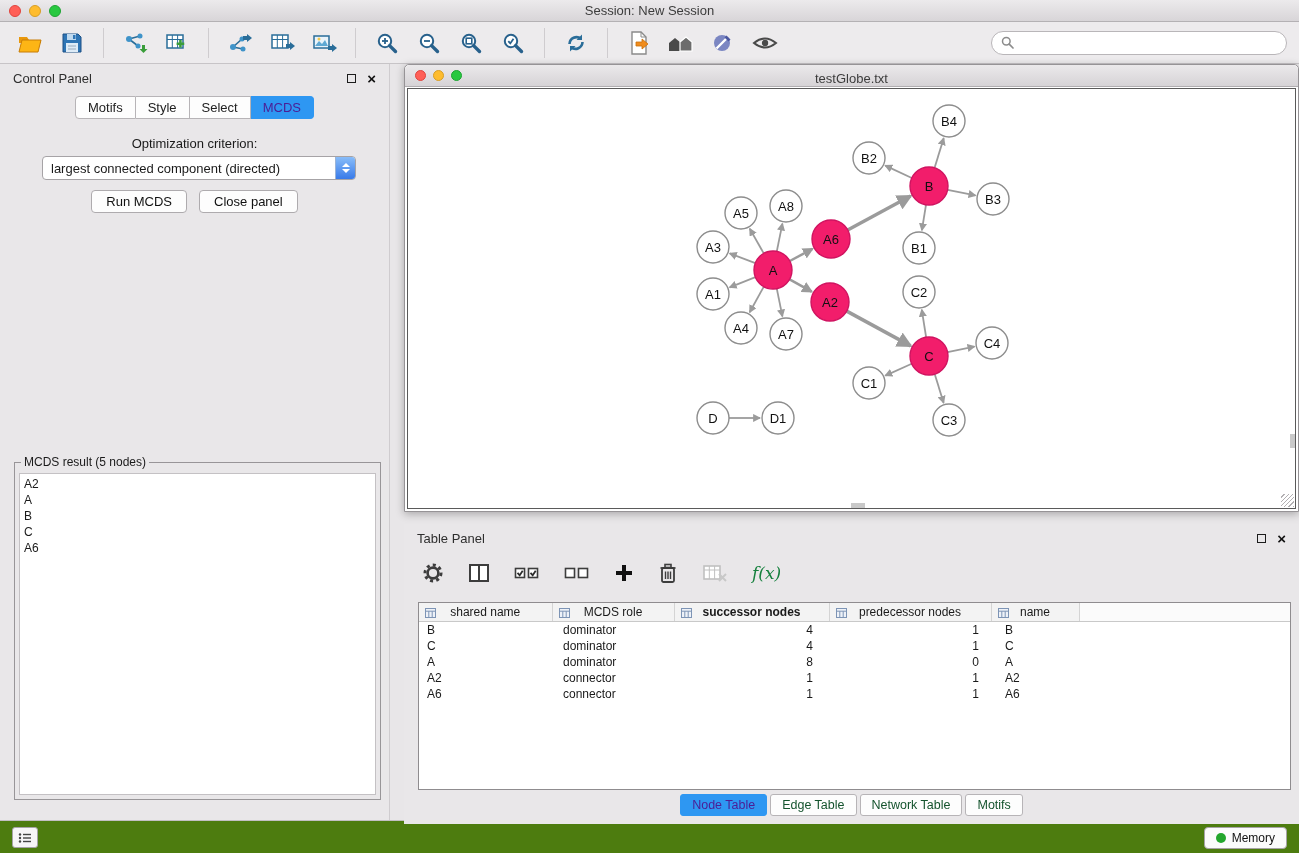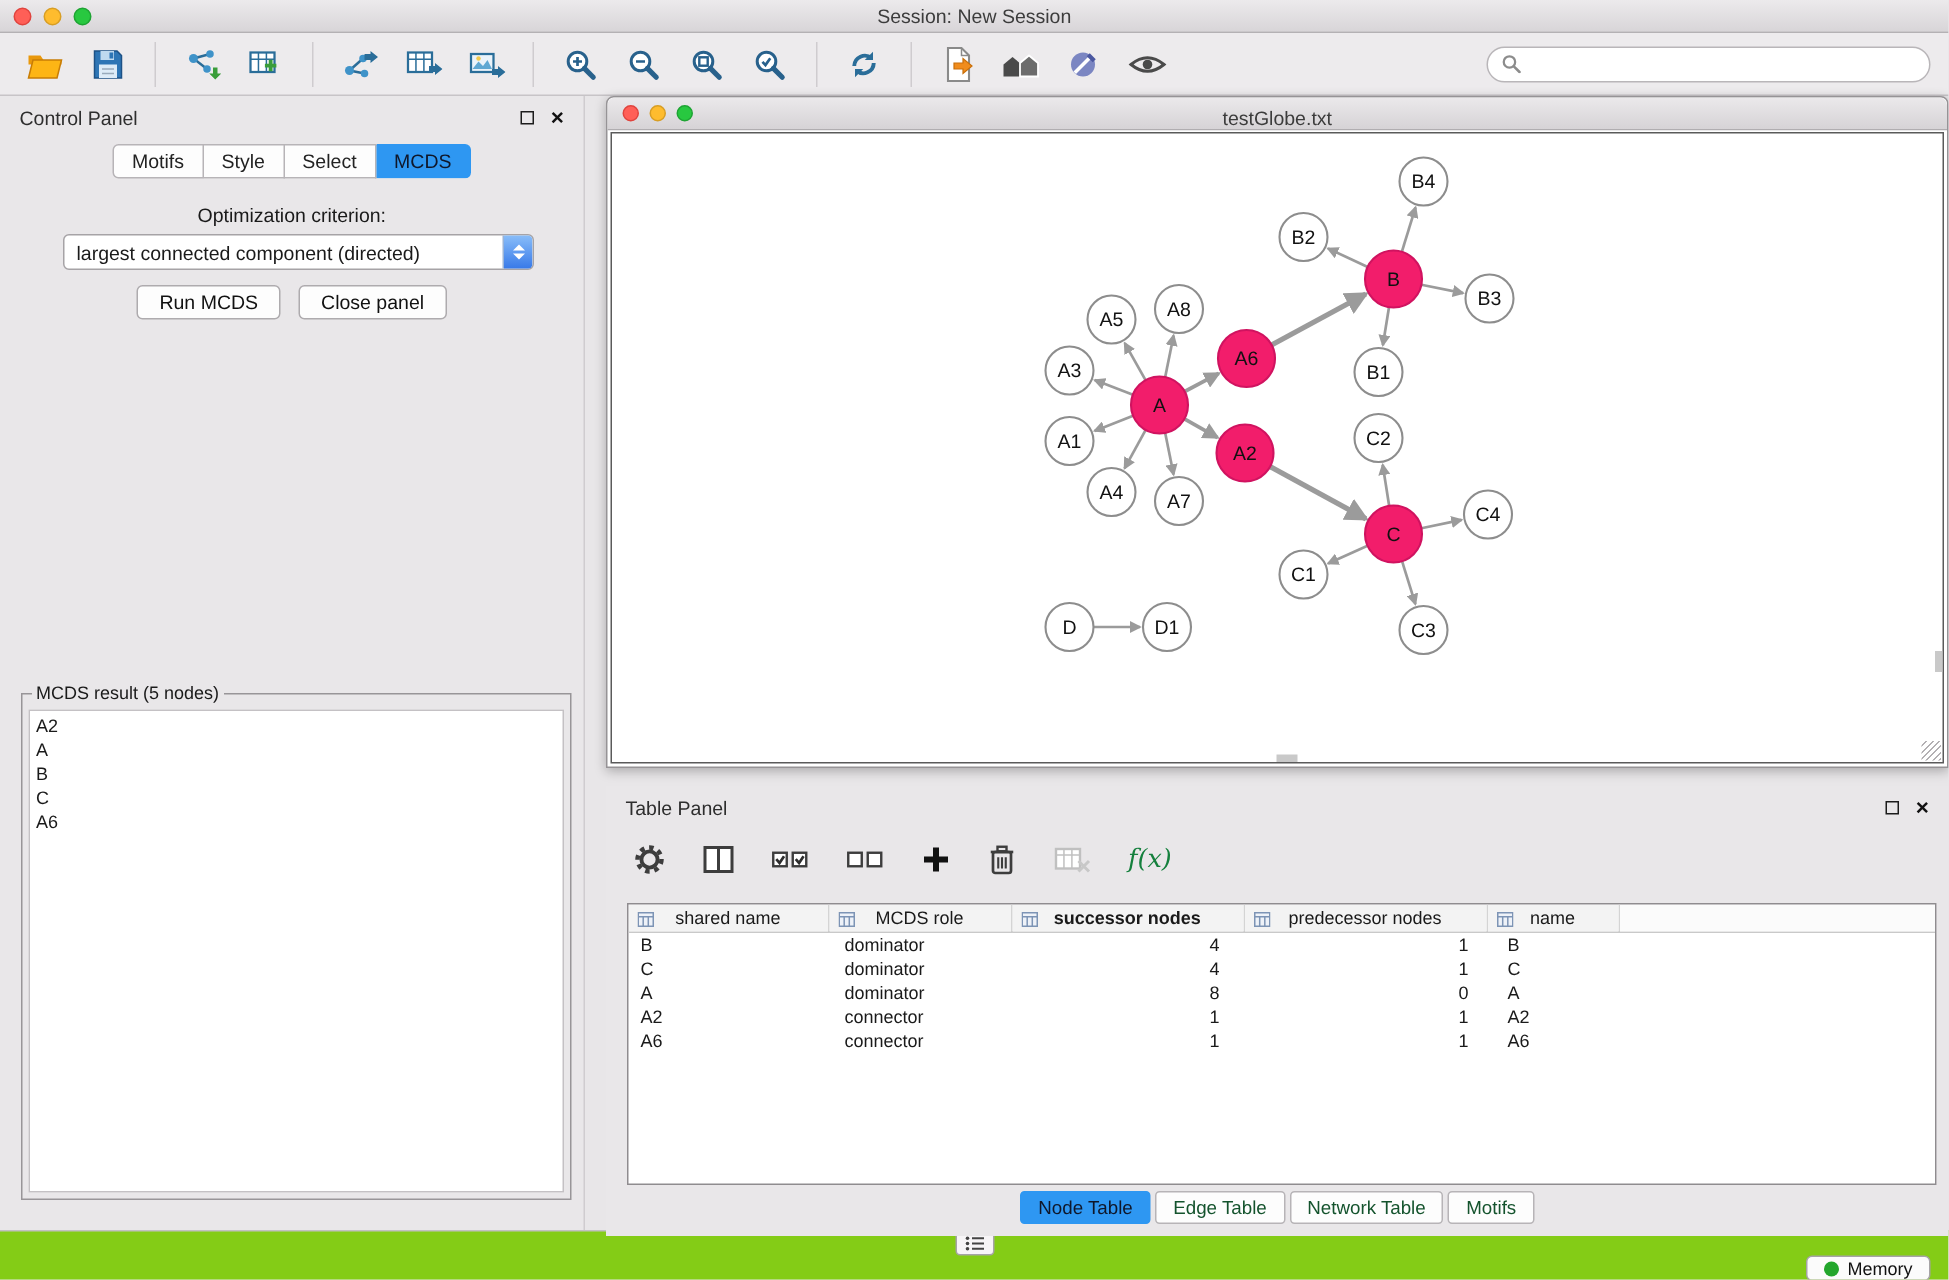--- a/index.html
+++ b/index.html
@@ -40,21 +40,21 @@
                   font-size:13px; color:#2e2e2e; }
   .win-controls { margin-left:auto; display:flex; align-items:center; gap:11px; }
   .float-btn { width:9px; height:9px; border:1.5px solid #1c1c1c; display:inline-block; }
   .x-btn { font-size:15px; font-weight:bold; color:#111; line-height:1; }
   .cp-tabs { position:absolute; left:0; right:0; top:32px; display:flex;
              justify-content:center; }
   .cp-tab { padding:3px 12px; font-size:13px; background:#fdfdfd; color:#222;
             border:1px solid #b7b4b7; border-left:none; }
   .cp-tab:first-child { border-left:1px solid #b7b4b7; border-radius:4px 0 0 4px; }
   .cp-tab:last-child { border-radius:0 4px 4px 0; }
-  .cp-tab.active { background:#2e97f2; border-color:#2e97f2; color:#0f172a; }
+  .cp-tab.active { background:#2e97f2; border-color:#2e97f2; color:#4c1d95; }
   .opt-label { position:absolute; top:72px; left:0; right:0; text-align:center; }
   .dropdown { position:absolute; top:92px; left:42px; width:314px; height:24px;
               background:#fff; border:1px solid #a6a3a6; border-radius:4px;
               display:flex; align-items:center; overflow:hidden; }
   .dd-value { flex:1; padding:0 8px; white-space:nowrap; overflow:hidden; }
   .dd-stepper { width:20px; height:24px; background:linear-gradient(#8cc0fa,#3577e8);
                 display:flex; flex-direction:column; align-items:center;
                 justify-content:center; gap:2px; border-left:1px solid #9ab4d8; }
   .tri-up { width:0; height:0; border-left:4px solid transparent;
             border-right:4px solid transparent; border-bottom:4px solid #fff; }
@@ -111,25 +111,25 @@
   table.node-table td { height:16px; line-height:16px; white-space:nowrap; overflow:hidden; }
   td.c0 { text-align:left; padding-left:8px; }
   td.c1 { text-align:left; padding-left:11px; }
   td.c2 { text-align:right; padding-right:16px; }
   td.c3 { text-align:right; padding-right:12px; }
   td.c4 { text-align:left; padding-left:14px; }
   .tp-tabs { position:absolute; left:0; right:0; bottom:8px; display:flex;
              justify-content:center; gap:3px; }
   .tp-tab { font-size:12.5px; padding:3px 11px; background:#fdfdfd; color:#14532d;
             border:1px solid #b7b4b7; border-radius:3px; }
-  .tp-tab.active { background:#2e97f2; border-color:#2e97f2; color:#0f172a; }
-
-  
-  .statusbar { height:34px; background:#84cc16; border-top:1px solid #c2bfc2;
-               display:flex; align-items:center; padding:0 12px;flex-direction:column; }
+  .tp-tab.active { background:#2e97f2; border-color:#2e97f2; color:#4c1d95; }
+
+  
+  .statusbar { height:34px; background:#4d7c0f; border-top:1px solid #c2bfc2;
+               display:flex; align-items:center; padding:0 12px; }
   .sb-left { width:26px; height:21px; border:1px solid #a6a3a6; border-radius:3px;
              background:#f7f5f7; display:flex; align-items:center; justify-content:center; }
   .memory { margin-left:auto; height:22px; border:1px solid #a6a3a6; border-radius:4px;
             background:#fbfbfb; display:flex; align-items:center; gap:6px;
             padding:0 11px; font-size:12px; color:#111; }
   .memory .dot { width:10px; height:10px; border-radius:50%; background:#23a62c; }
 </style>
 </head>
 <body>
 

